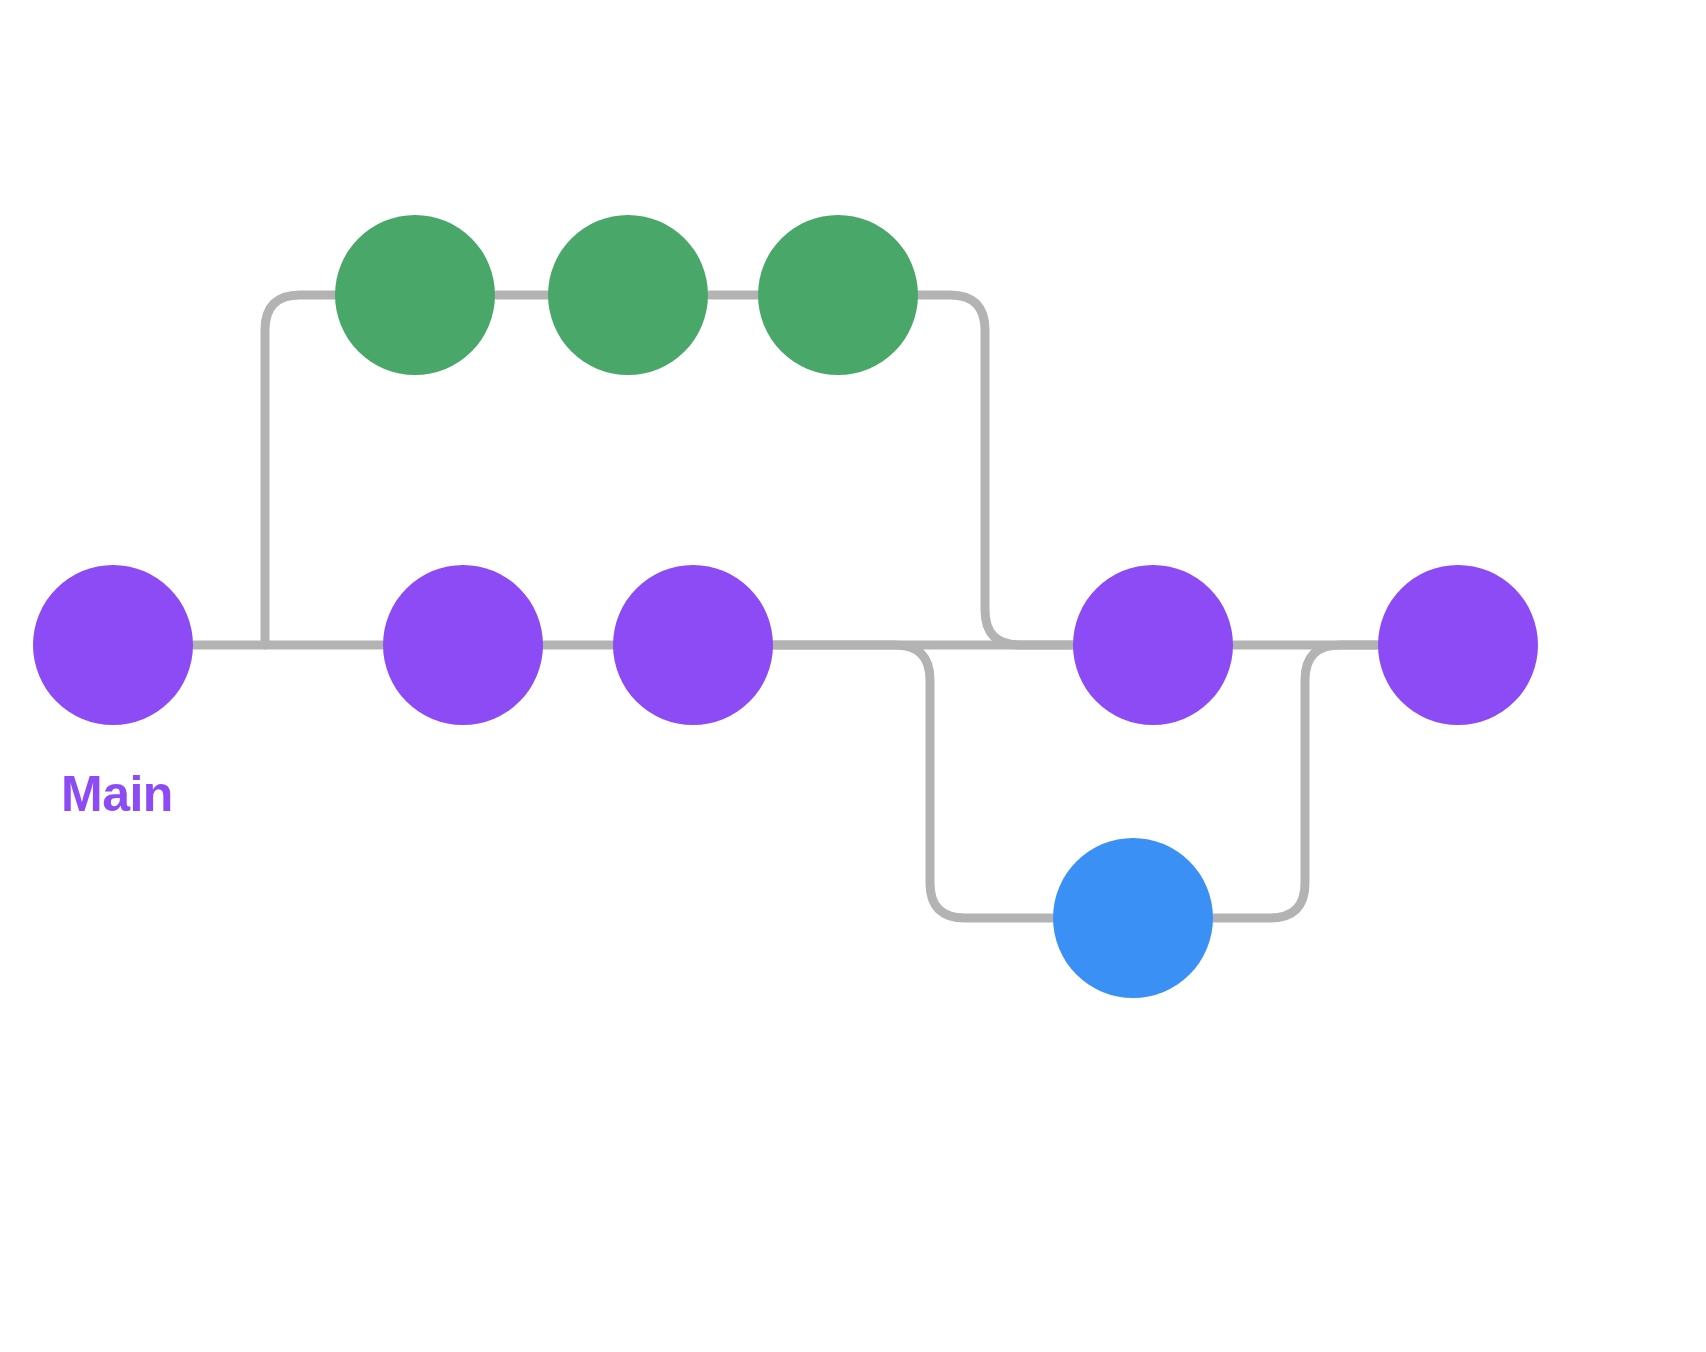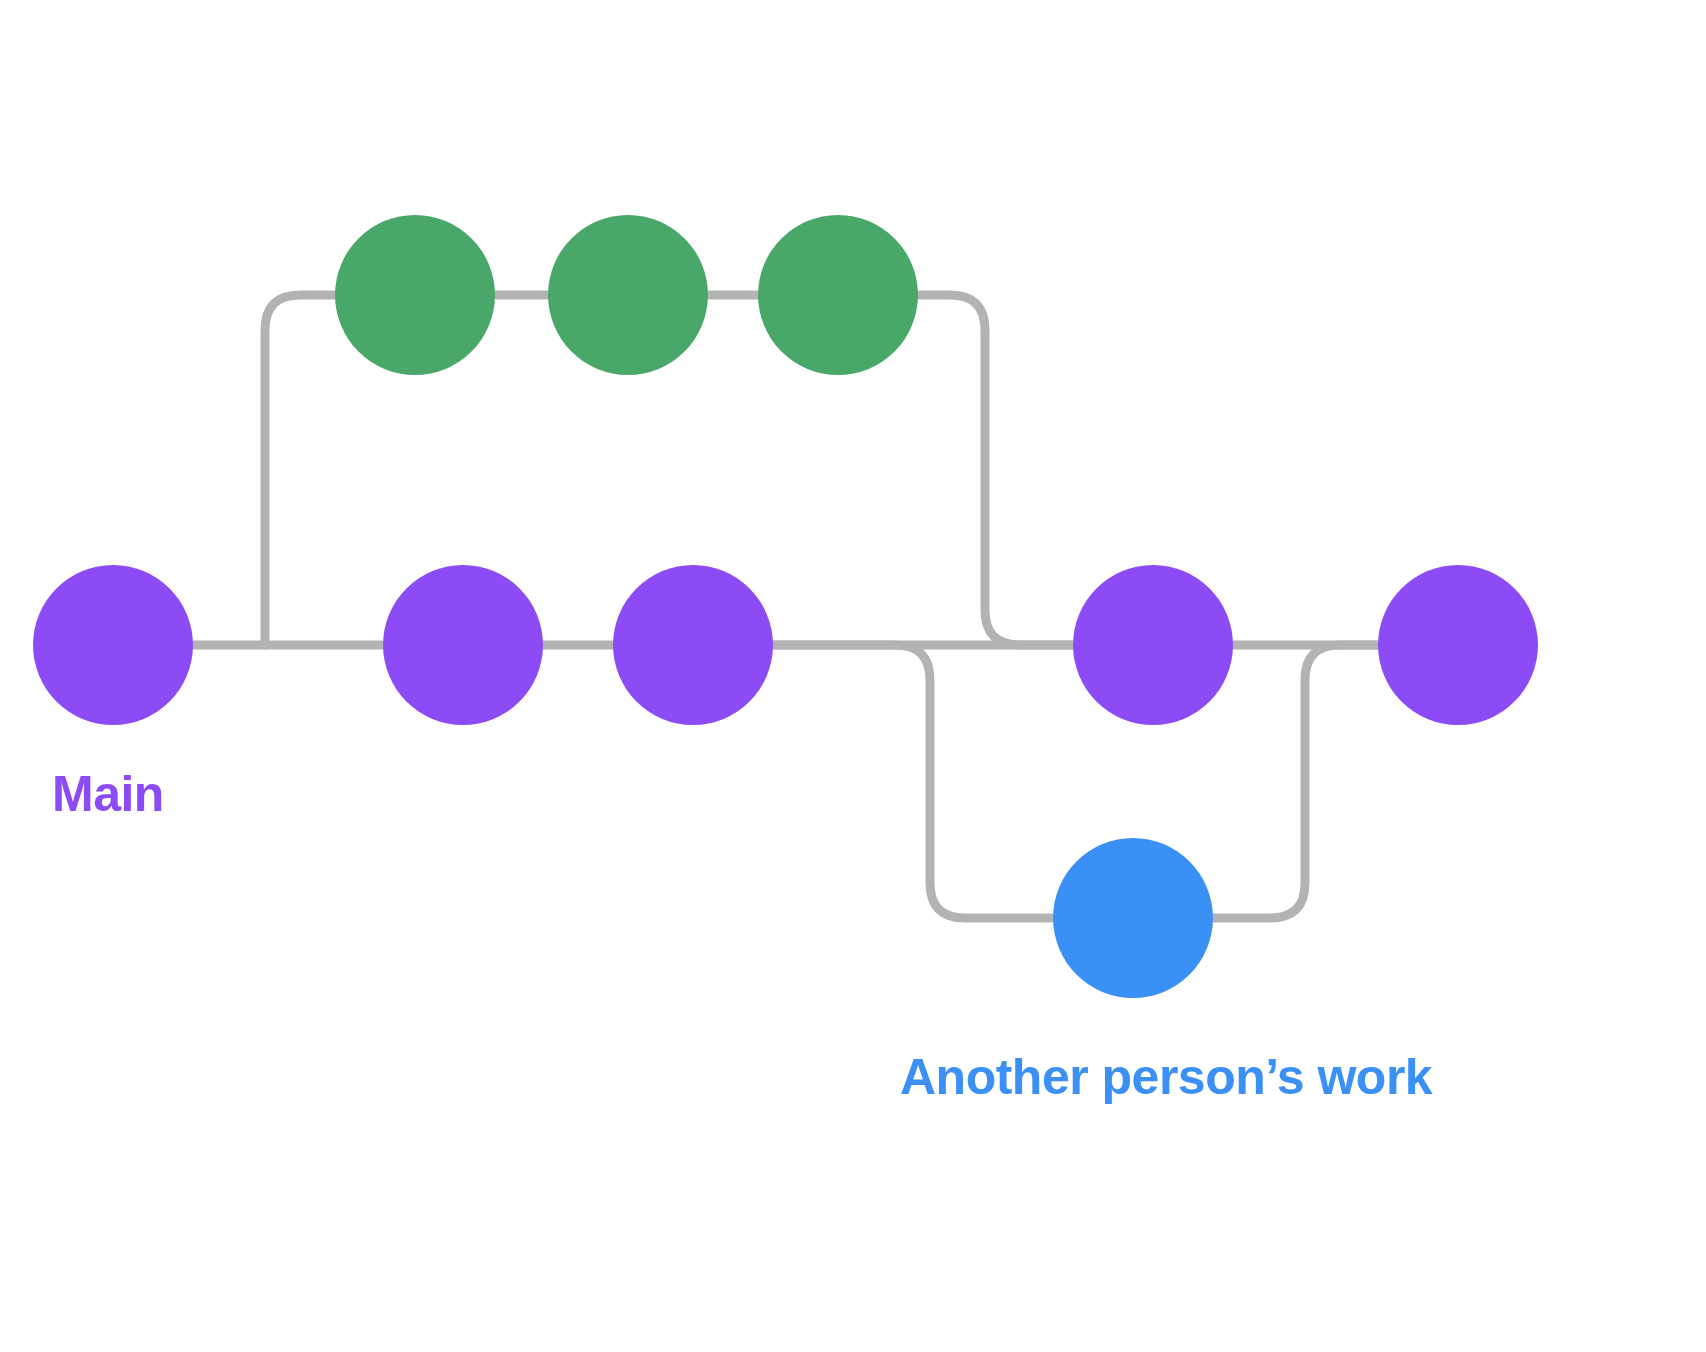--- a/index.html
+++ b/index.html
@@ -36,21 +36,21 @@
   }
   .label-your-work {
     font-size: 53px;
     color: #49a869;
     left: 482px;
     top: 96px;
   }
   .label-main {
     font-size: 50px;
     color: #8c4bf5;
-    left: 52px;
+    left: 61px;
     top: 765px;
   }
   .label-another {
     font-size: 50px;
     color: #3b90f5;
     left: 900px;
     top: 1048px;
     width: 520px;
     text-align: center;
   }
@@ -97,15 +97,14 @@
 
     <g>
       <circle cx="1133" cy="918" r="80" fill="#3b90f5"></circle>
     </g>
 
   </svg>
 
 
   <div class="label label-main" style="color: rgb(140, 75, 245);">Main</div>
 
-  <div class="label label-another" style="color: rgb(59, 144, 245);">Another person’s work</div>
 
 </div>
 
 </body></html>

